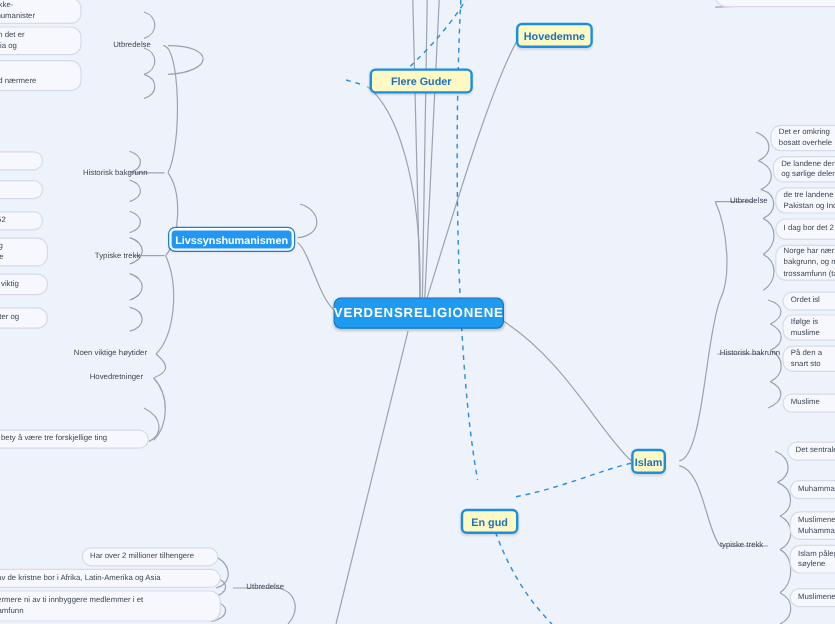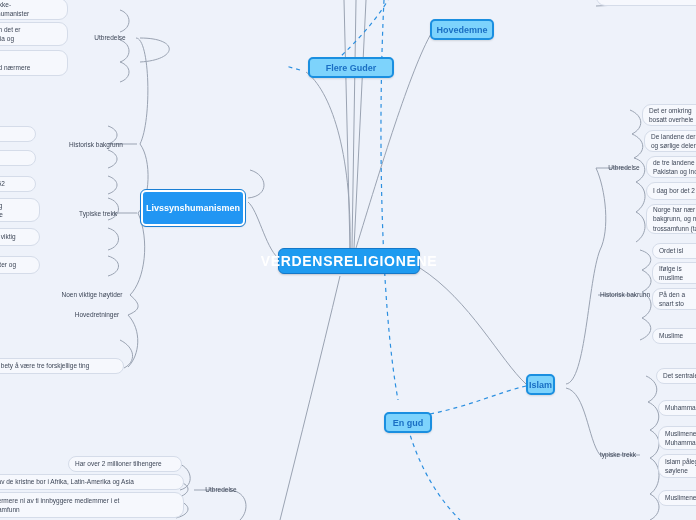--- a/index.html
+++ b/index.html
@@ -30,41 +30,41 @@
     display: flex;
     align-items: center;
     white-space: pre-line;
   }
   
   .n-root {
     background: #1e9bf0;
     border: 1px solid #1478c8;
     border-radius: 6px;
     color: #ffffff;
-    font-size: 14px;
+    font-size: 11px;
     font-weight: bold;
     letter-spacing: 0.7px;
     justify-content: center;
     box-shadow: 0 1px 2px rgba(0,0,0,0.18);
   }
   
   .n-filled {
     background: #2196f3;
     border: 2px solid #ffffff;
     outline: 1px solid #1a7fd4;
     border-radius: 5px;
     color: #ffffff;
     font-size: 9px;
     font-weight: bold;
     justify-content: center;
     box-shadow: 0 1px 2px rgba(0,0,0,0.15);
   }
   
   .n-outline {
-    background: #7dd3fc;
+    background: #fef9c3;
     border: 2px solid #1a8fe0;
     border-radius: 5px;
     color: #1a6fc4;
     font-size: 9px;
     font-weight: bold;
     justify-content: center;
     box-shadow: 0 1px 2px rgba(0,0,0,0.12);
   }
   
   .n-leaf {
@@ -181,25 +181,25 @@
   </div>
 
   <div class="node n-outline" style="left:430px; top:19px; width:64px; height:21px;">
     <span>Hovedemne</span>
   </div>
 
   <div class="node n-outline" style="left:308px; top:57px; width:86px; height:21px;">
     <span>Flere Guder</span>
   </div>
 
-  <div class="node n-outline" style="left:384px; top:412px; width:48px; height:21px;">
+  <div class="node n-outline" style="left:384px; top:424px; width:48px; height:21px;">
     <span>En gud</span>
   </div>
 
-  <div class="node n-filled" style="left:141px; top:190px; width:104px; height:36px;">
+  <div class="node n-filled" style="left:141px; top:190px; width:104px; height:19px;">
     <span>Livssynshumanismen</span>
   </div>
 
   <div class="node n-outline" style="left:526px; top:374px; width:29px; height:21px;">
     <span>Islam</span>
   </div>
 
   <div class="node n-label" style="left:82px; top:32px; width:56px; height:12px;">
     <span>Utbredelse</span>
   </div>

